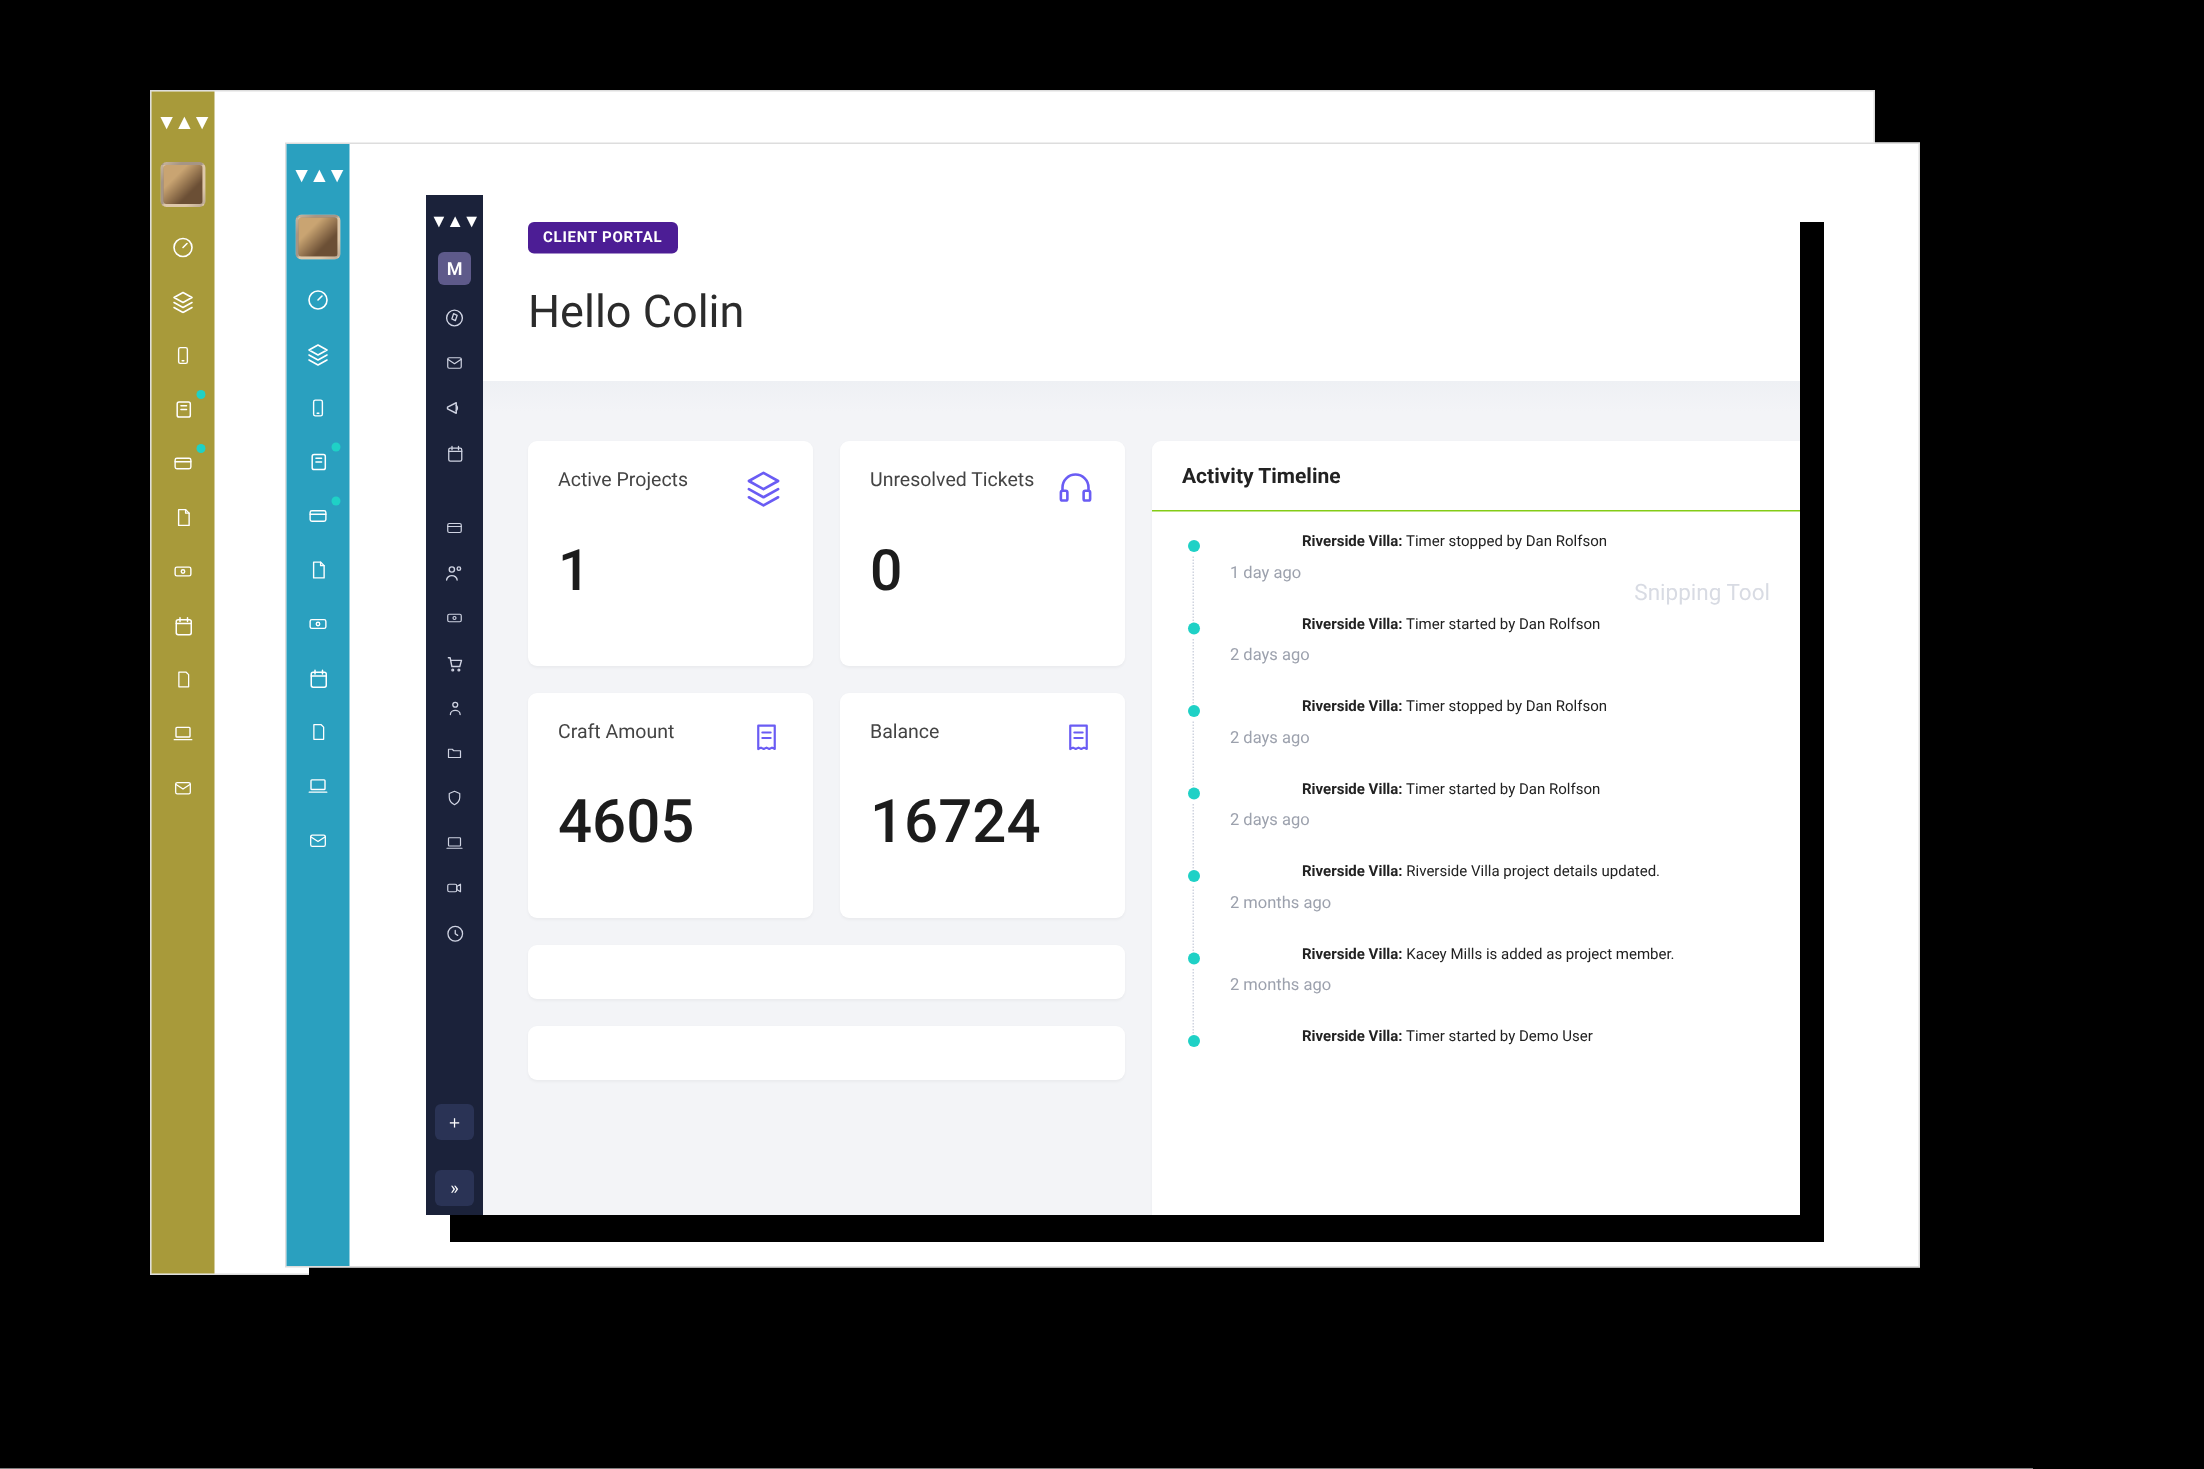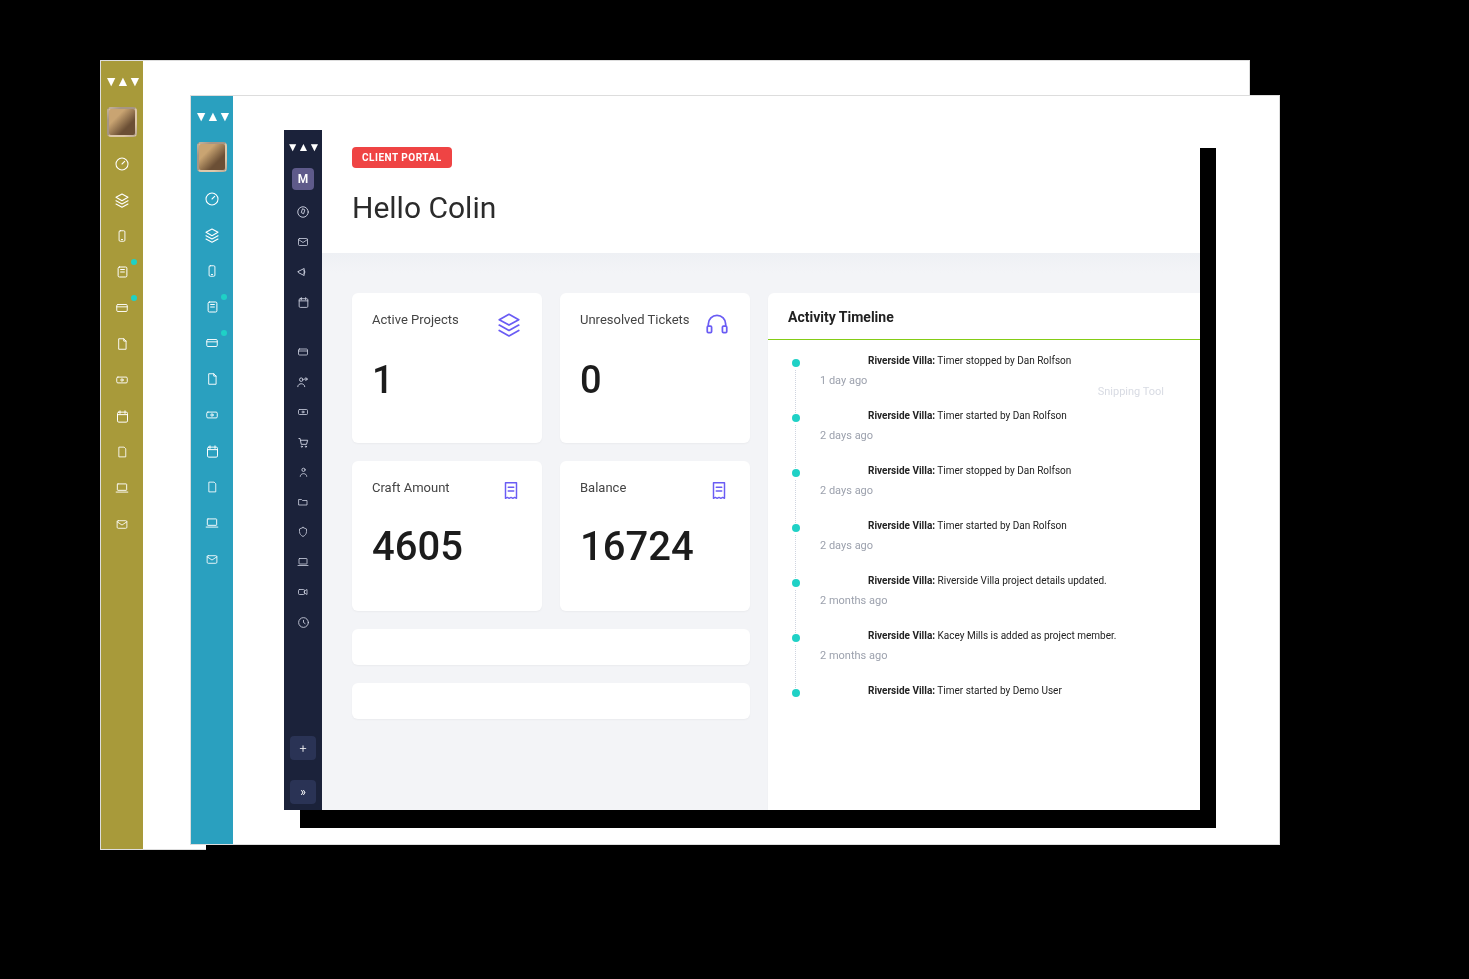--- a/index.html
+++ b/index.html
@@ -131,21 +131,21 @@
     display:flex;
     flex-direction:column;
     overflow:hidden;
   }
   .front .header {
     padding: 16px 30px 28px 30px;
     background:#fff;
   }
   .badge {
     display:inline-block;
-    background:#ef4444;
+    background:#4c1d95;
     color:#fff;
     font-size:10px;
     font-weight:700;
     letter-spacing:0.5px;
     padding:5px 10px;
     border-radius:4px;
   }
   .hello {
     font-size:30px;
     font-weight:400;
@@ -243,23 +243,23 @@
 
   
   svg { stroke: currentColor; fill:none; stroke-width:1.6; stroke-linecap:round; stroke-linejoin:round; }
   
   .win.back { box-shadow: 16px 18px 0 #000; }
   .win.mid  { box-shadow: 16px 18px 0 #000; }
   .win.front{ box-shadow: 16px 18px 0 #000; }
 
   .ghost-tool {
     position:absolute;
-    right: 36px;
+    right: 20px;
     top: 92px;
-    font-size:11px;
+    font-size:15px;
     color:#d8dbe3;
     pointer-events:none;
   }
 </style>
 </head>
 <body>
 
 <div class="win back">
   <div class="narrow-bar olive">
     <div class="logo">▼▲▼</div>

